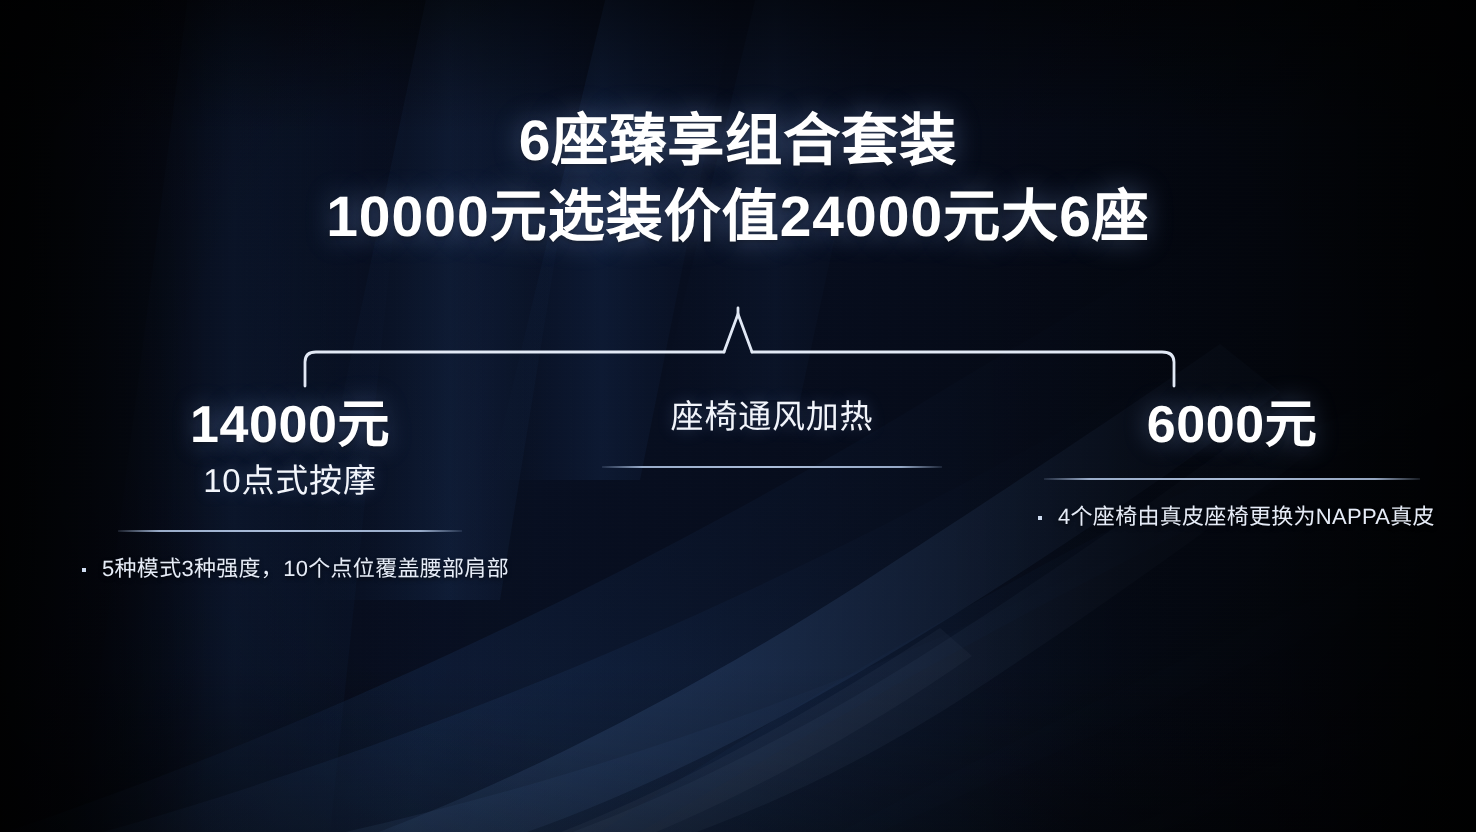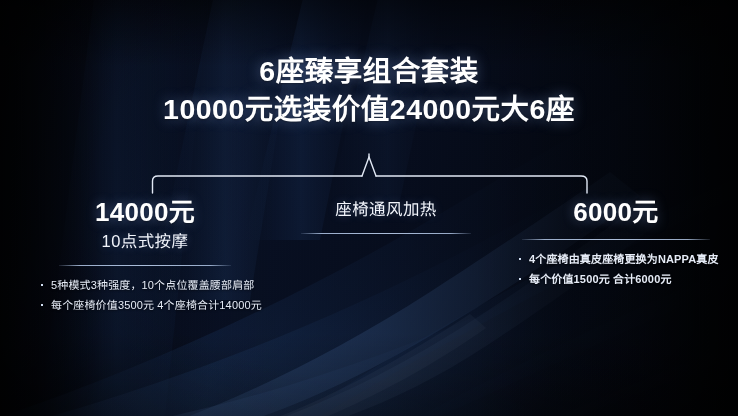--- a/index.html
+++ b/index.html
@@ -143,21 +143,21 @@
   .col-3 .divider { width: 188px; }
 
   .bullets {
     margin-top: 9px;
     text-align: left;
     list-style: none;
     padding: 0;
   }
   .col-1 .bullets { margin-left: 18px; }
   .col-2 .bullets { margin-left: 10px; }
-  .col-3 .bullets { margin-left: 14px; font-weight: bold; }
+  .col-3 .bullets { margin-left: 14px; }
 
   .bullet {
     position: relative;
     color: #e6ecf7;
     font-size: 11px;
     line-height: 20px;
     letter-spacing: 0.15px;
     padding-left: 11px;
     white-space: nowrap;
     text-shadow: 0 1px 2px rgba(0,0,0,0.6);
@@ -262,35 +262,33 @@
     </svg>
 
     <div class="columns">
 
       <div class="col col-1">
         <div class="price">14000元</div>
         <div class="feature">10点式按摩</div>
         <div class="divider"></div>
         <ul class="bullets">
           <li class="bullet">5种模式3种强度，10个点位覆盖腰部肩部</li>
-          <li class="bullet">每个座椅价值3500元 4个座椅合计14000元</li>
         </ul>
       </div>
 
       <div class="col col-2">
         <div class="feature">座椅通风加热</div>
         <div class="divider"></div>
         <ul class="bullets">
         </ul>
       </div>
 
       <div class="col col-3">
         <div class="price">6000元</div>
         <div class="divider"></div>
         <ul class="bullets">
           <li class="bullet">4个座椅由真皮座椅更换为NAPPA真皮</li>
-          <li class="bullet">每个价值1500元 合计6000元</li>
         </ul>
       </div>
 
     </div>
   </div>
 </div>
 
 </body></html>

